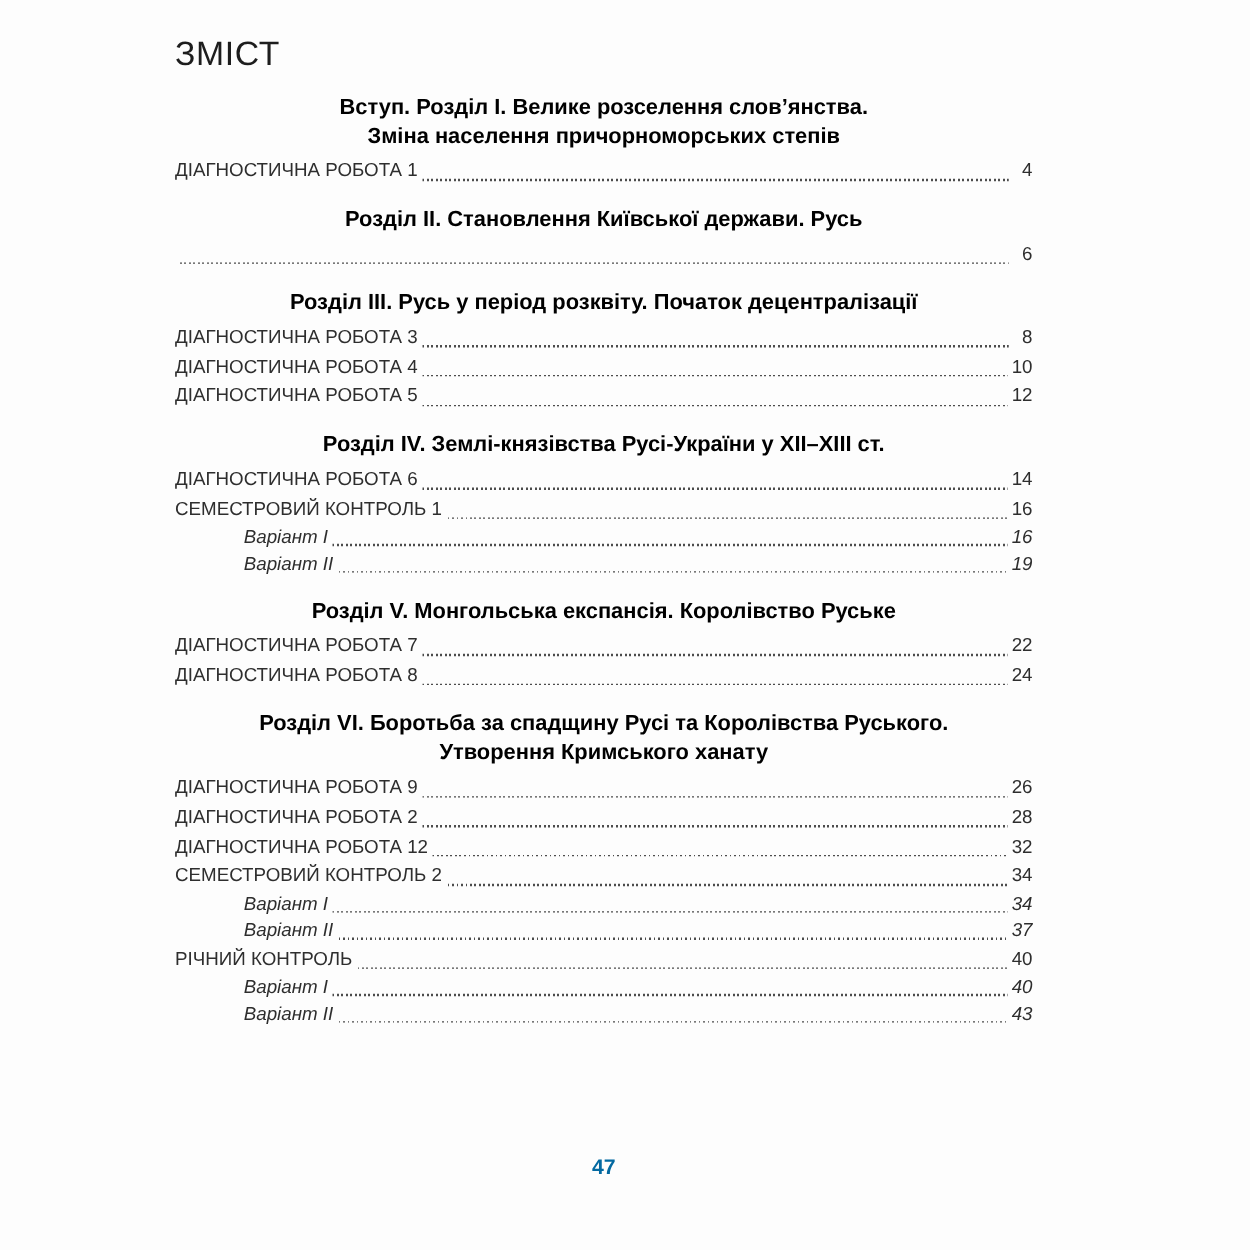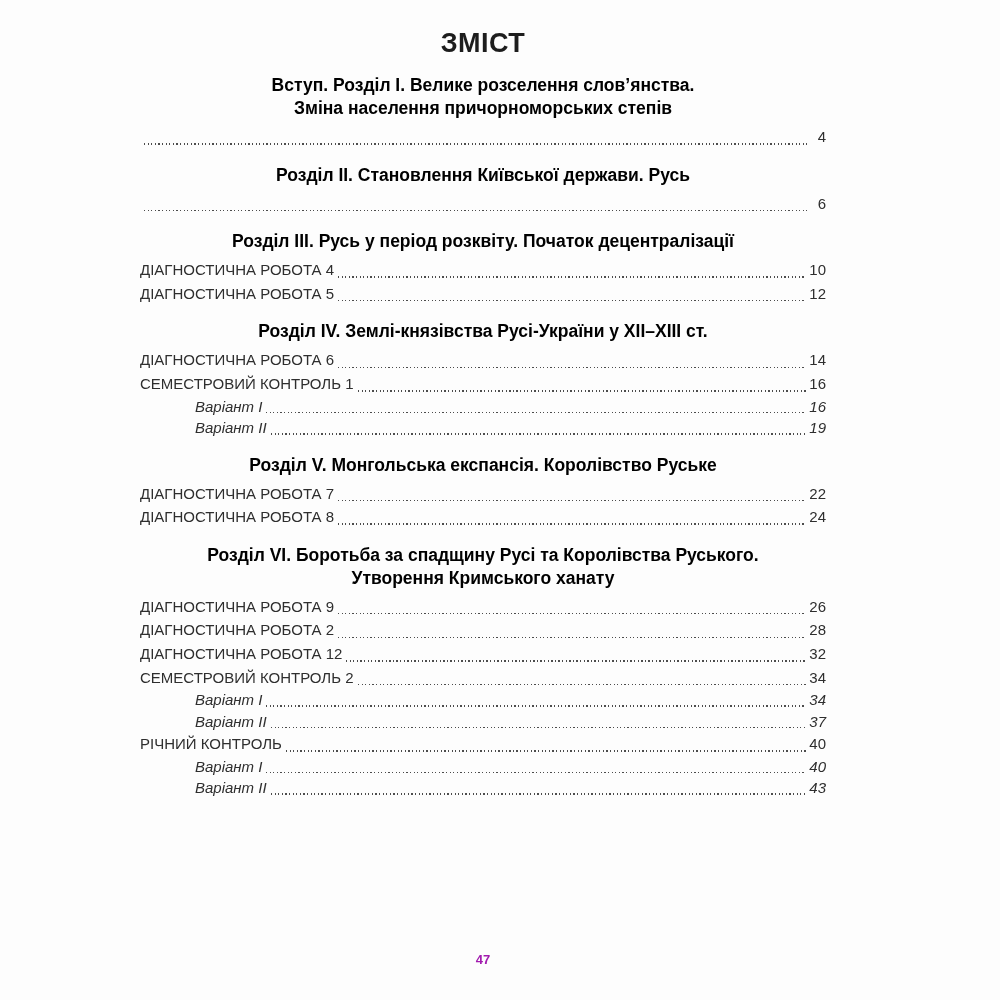--- a/index.html
+++ b/index.html
@@ -15,23 +15,23 @@
     background: #fdfdfd;
     overflow: hidden;
   }
   .content {
     position: absolute;
     left: 140px;
     top: 28px;
     width: 686px;
   }
   .page-title {
-    text-align: center;
+    text-align: left;
     font-size: 27px;
-    font-weight: bold;
+    font-weight: normal;
     letter-spacing: 0.5px;
     color: #1d1d1d;
     margin-bottom: 10px;
   }
   .section-heading {
     text-align: center;
     font-size: 17.5px;
     line-height: 23px;
     font-weight: bold;
     color: #000000;
@@ -62,56 +62,62 @@
     flex: 0 0 auto;
     min-width: 16px;
     text-align: right;
     font-style: normal;
   }
   .toc-entry.variant .entry-page { font-style: italic; }
   .footer-page-number {
     position: absolute;
     left: 140px;
     width: 686px;
-    top: 952px;
+    top: 924px;
     text-align: center;
-    font-size: 13px;
+    font-size: 17px;
     font-weight: 600;
-    color: #a21caf;
+    color: #0369a1;
   }
 </style>
 </head>
 <body>
 
 <div class="page">
   <div class="content">
     <h1 class="page-title">ЗМІСТ</h1>
     <div id="toc-sections">
         <section class="toc-section">
           <div class="section-heading">
             <div class="heading-line">Вступ. Розділ I. Велике розселення слов’янства.</div>
             <div class="heading-line">Зміна населення причорноморських степів</div>
           </div>
           <div class="toc-entry main">
+            <span class="entry-label">ДІАГНОСТИЧНА РОБОТА 1</span>
             <span class="leader"></span>
             <span class="entry-page">4</span>
           </div>
         </section>
         <section class="toc-section">
           <div class="section-heading">
             <div class="heading-line">Розділ II. Становлення Київської держави. Русь</div>
           </div>
           <div class="toc-entry main">
             <span class="leader"></span>
             <span class="entry-page">6</span>
           </div>
         </section>
         <section class="toc-section">
           <div class="section-heading">
             <div class="heading-line">Розділ III. Русь у період розквіту. Початок децентралізації</div>
+          </div>
+          <div class="toc-entry main">
+            <span class="entry-label">ДІАГНОСТИЧНА РОБОТА 3</span>
+            <span class="leader"></span>
+            <span class="entry-page">8</span>
           </div>
           <div class="toc-entry main">
             <span class="entry-label">ДІАГНОСТИЧНА РОБОТА 4</span>
             <span class="leader"></span>
             <span class="entry-page">10</span>
           </div>
           <div class="toc-entry main">
             <span class="entry-label">ДІАГНОСТИЧНА РОБОТА 5</span>
             <span class="leader"></span>
             <span class="entry-page">12</span>

